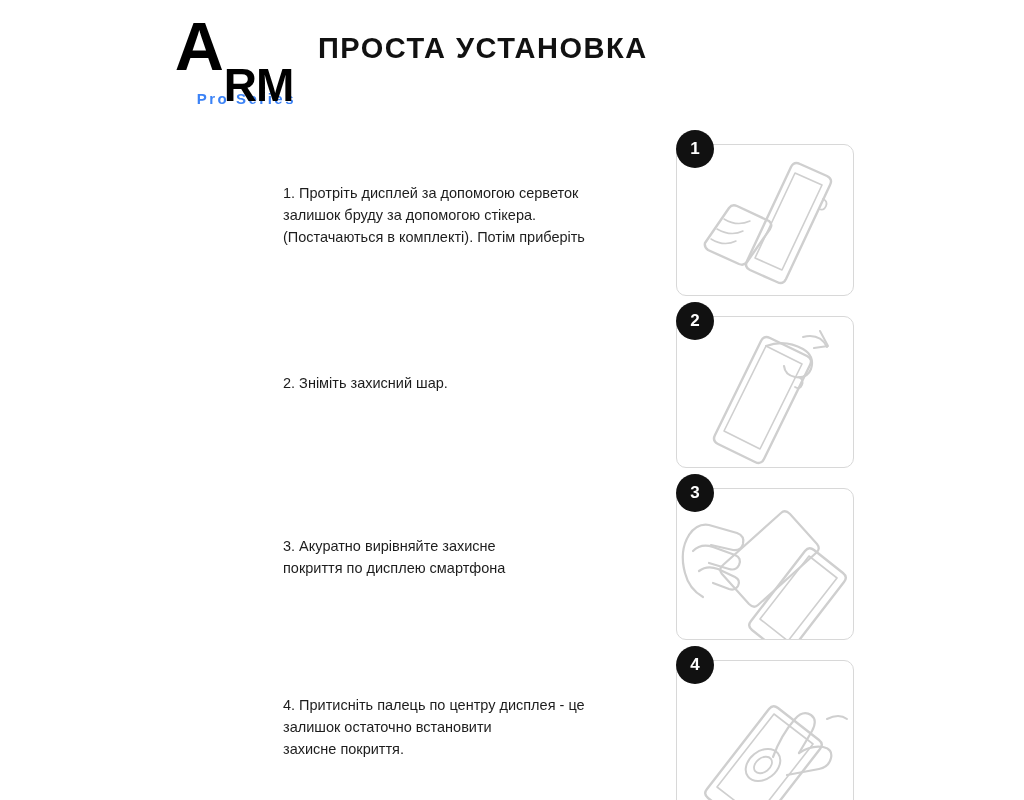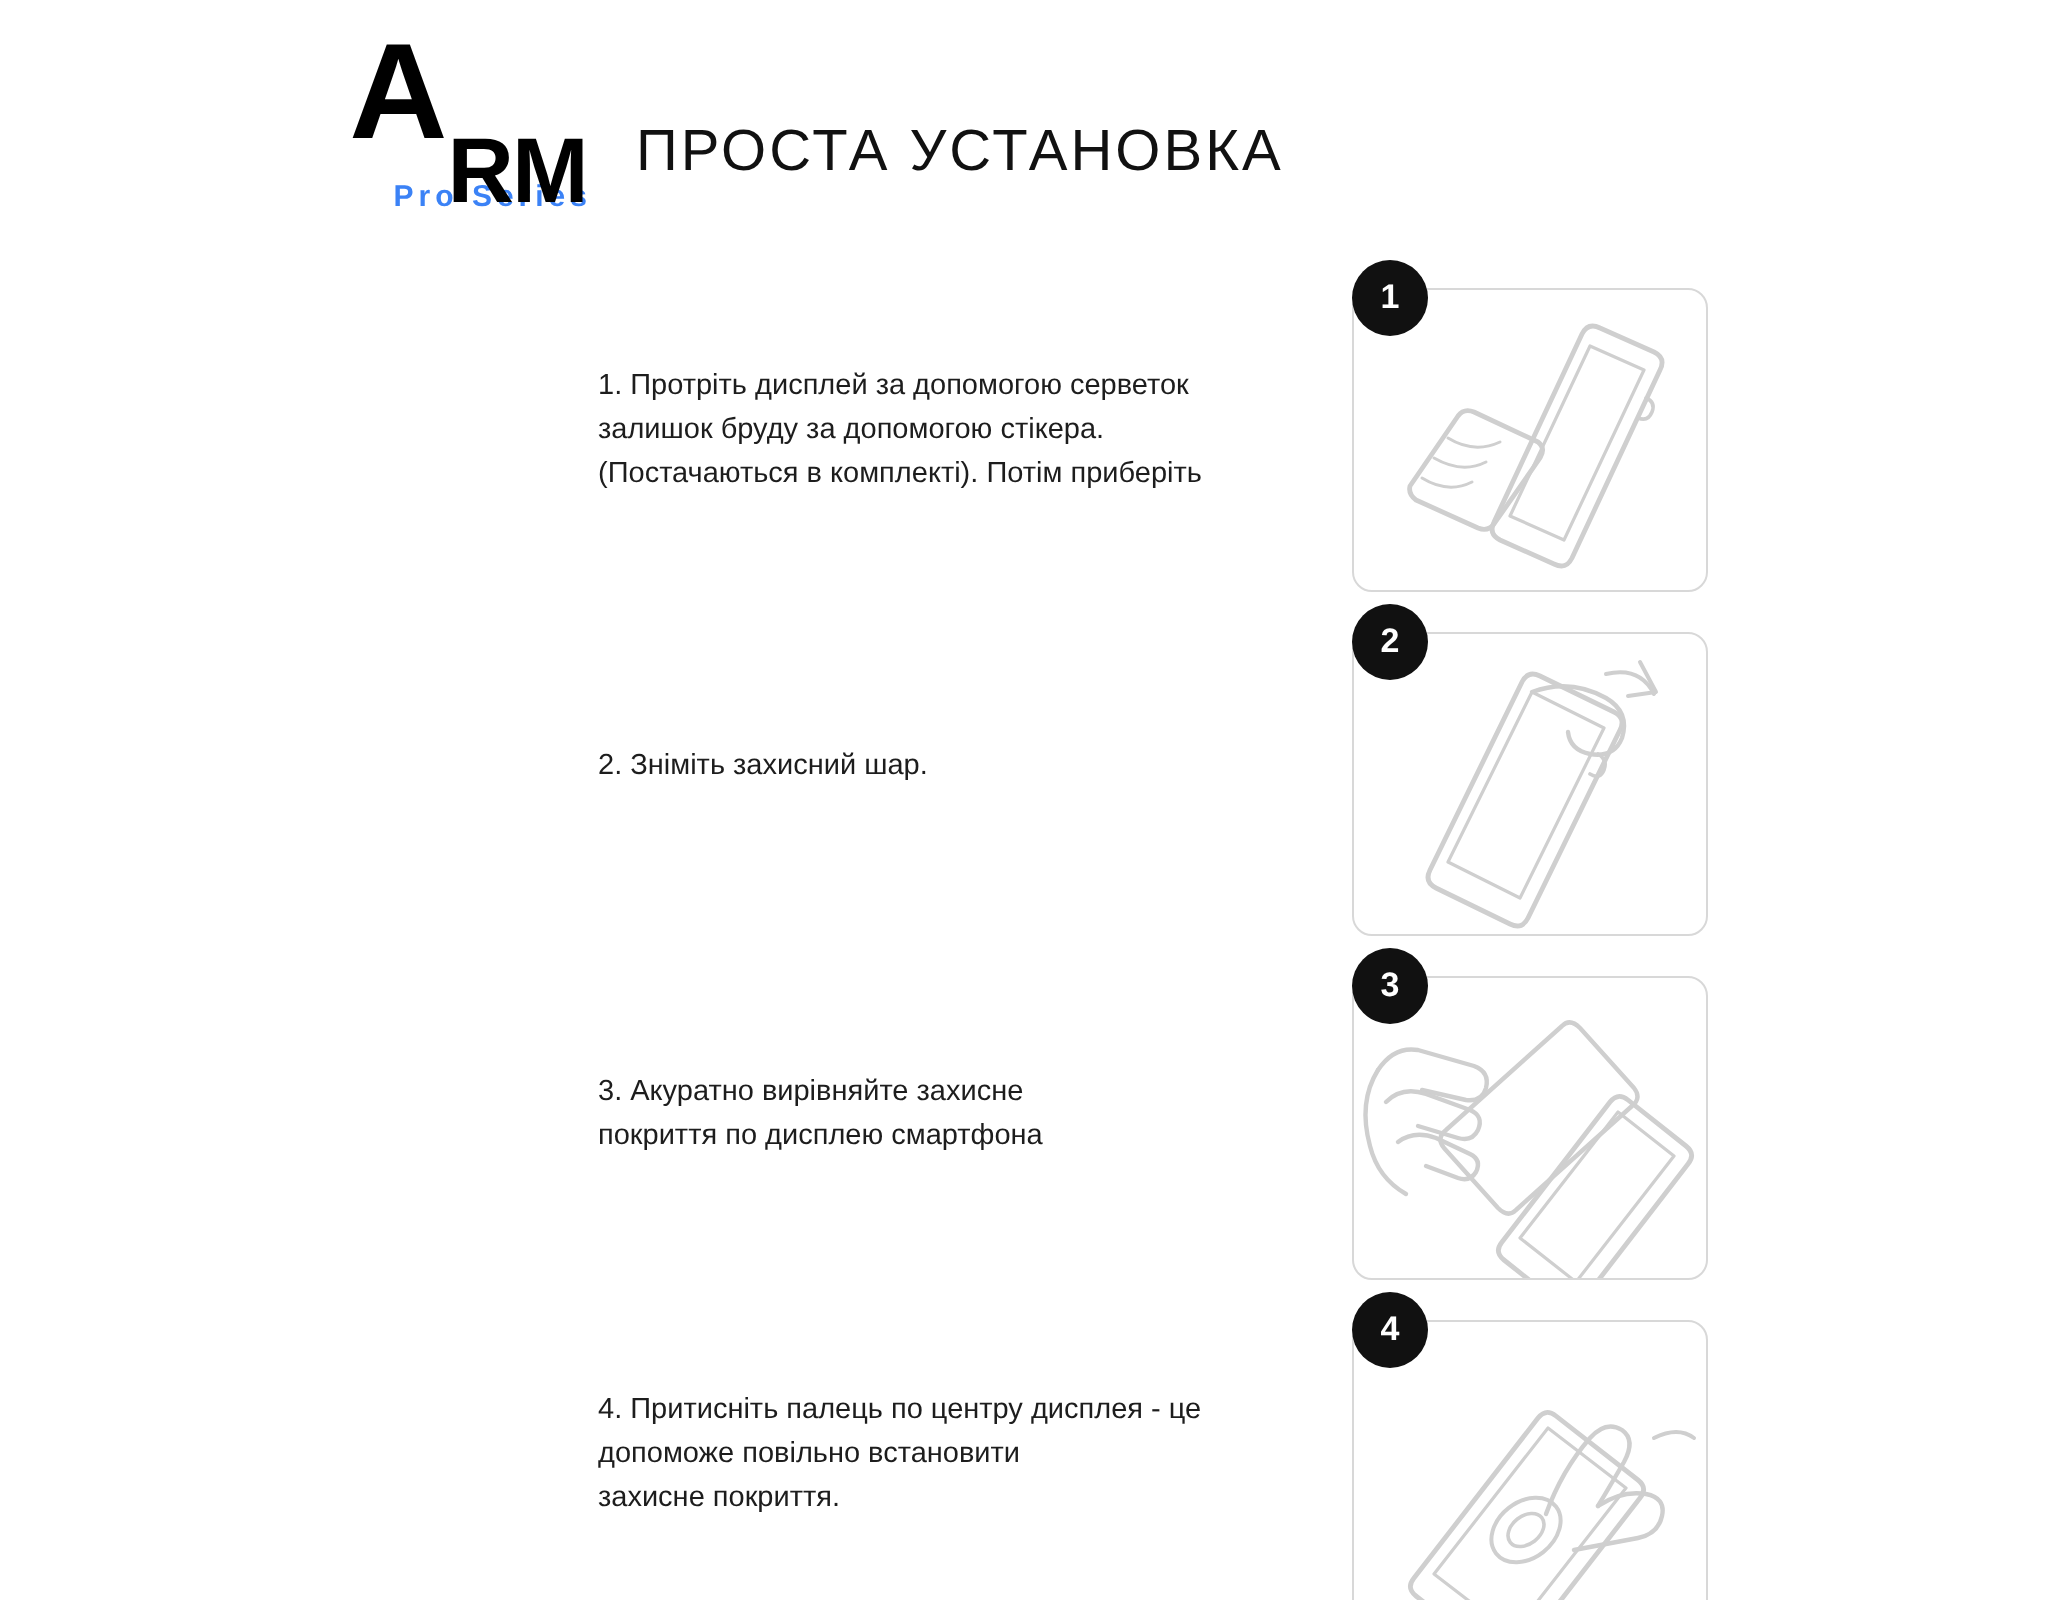--- a/index.html
+++ b/index.html
@@ -71,23 +71,23 @@
     letter-spacing: 2.5px;
     color: #3b82f6;
     margin-top: 4px;
     text-align: right;
     padding-right: 2px;
   }
 
   .title {
     position: absolute;
     left: 318px;
-    top: 60px;
+    top: 32px;
     font-size: 29px;
-    font-weight: normal;
+    font-weight: bold;
     letter-spacing: 1.5px;
     color: #111;
   }
 
   
   .steps {
     position: absolute;
     top: 130px;
     left: 0;
     width: 1024px;
@@ -99,21 +99,21 @@
   }
 
   .step-text {
     position: absolute;
     left: 283px;
     width: 380px;
     font-size: 14.5px;
     line-height: 22px;
     color: #1d1d1d;
   }
-  .step-text .ln { display: block; white-space: nowrap; margin-left: 16px; }
+  .step-text .ln { display: block; white-space: nowrap; }
 
   .illus {
     position: absolute;
     left: 676px;
     width: 176px;
     height: 150px;
     border: 1.6px solid #d8d8d8;
     border-radius: 10px;
     background: #fff;
   }
@@ -241,21 +241,21 @@
             <path d="M12 46 Q2 62 8 84 Q12 100 26 108" stroke-width="2.2"></path>
           </g>
         </svg>
       </div>
     </div>
 
     <div class="step" id="step4">
       <div class="badge">4</div>
       <div class="step-text">
         <span class="ln">4. Притисніть палець по центру дисплея - це</span>
-        <span class="ln">допоможе повільно встановити</span>
+        <span class="ln">залишок остаточно встановити</span>
         <span class="ln">захисне покриття.</span>
       </div>
       <div class="illus">
         <svg width="176" height="150" viewBox="0 0 176 150">
           <g fill="none" stroke="#cfcfcf" stroke-width="2.4" stroke-linejoin="round" stroke-linecap="round">
 
             <path d="M30 128 L92 48 Q96 43 101 47 L142 79 Q147 83 143 88 L81 168 Q77 173 72 169 L31 137 Q26 133 30 128 Z"></path>
             <path d="M40 126 L97 53 L136 83 L79 156 Z" stroke-width="1.6"></path>
 
             <ellipse cx="86" cy="104" rx="19" ry="14" transform="rotate(-38 86 104)" stroke-width="2"></ellipse>

